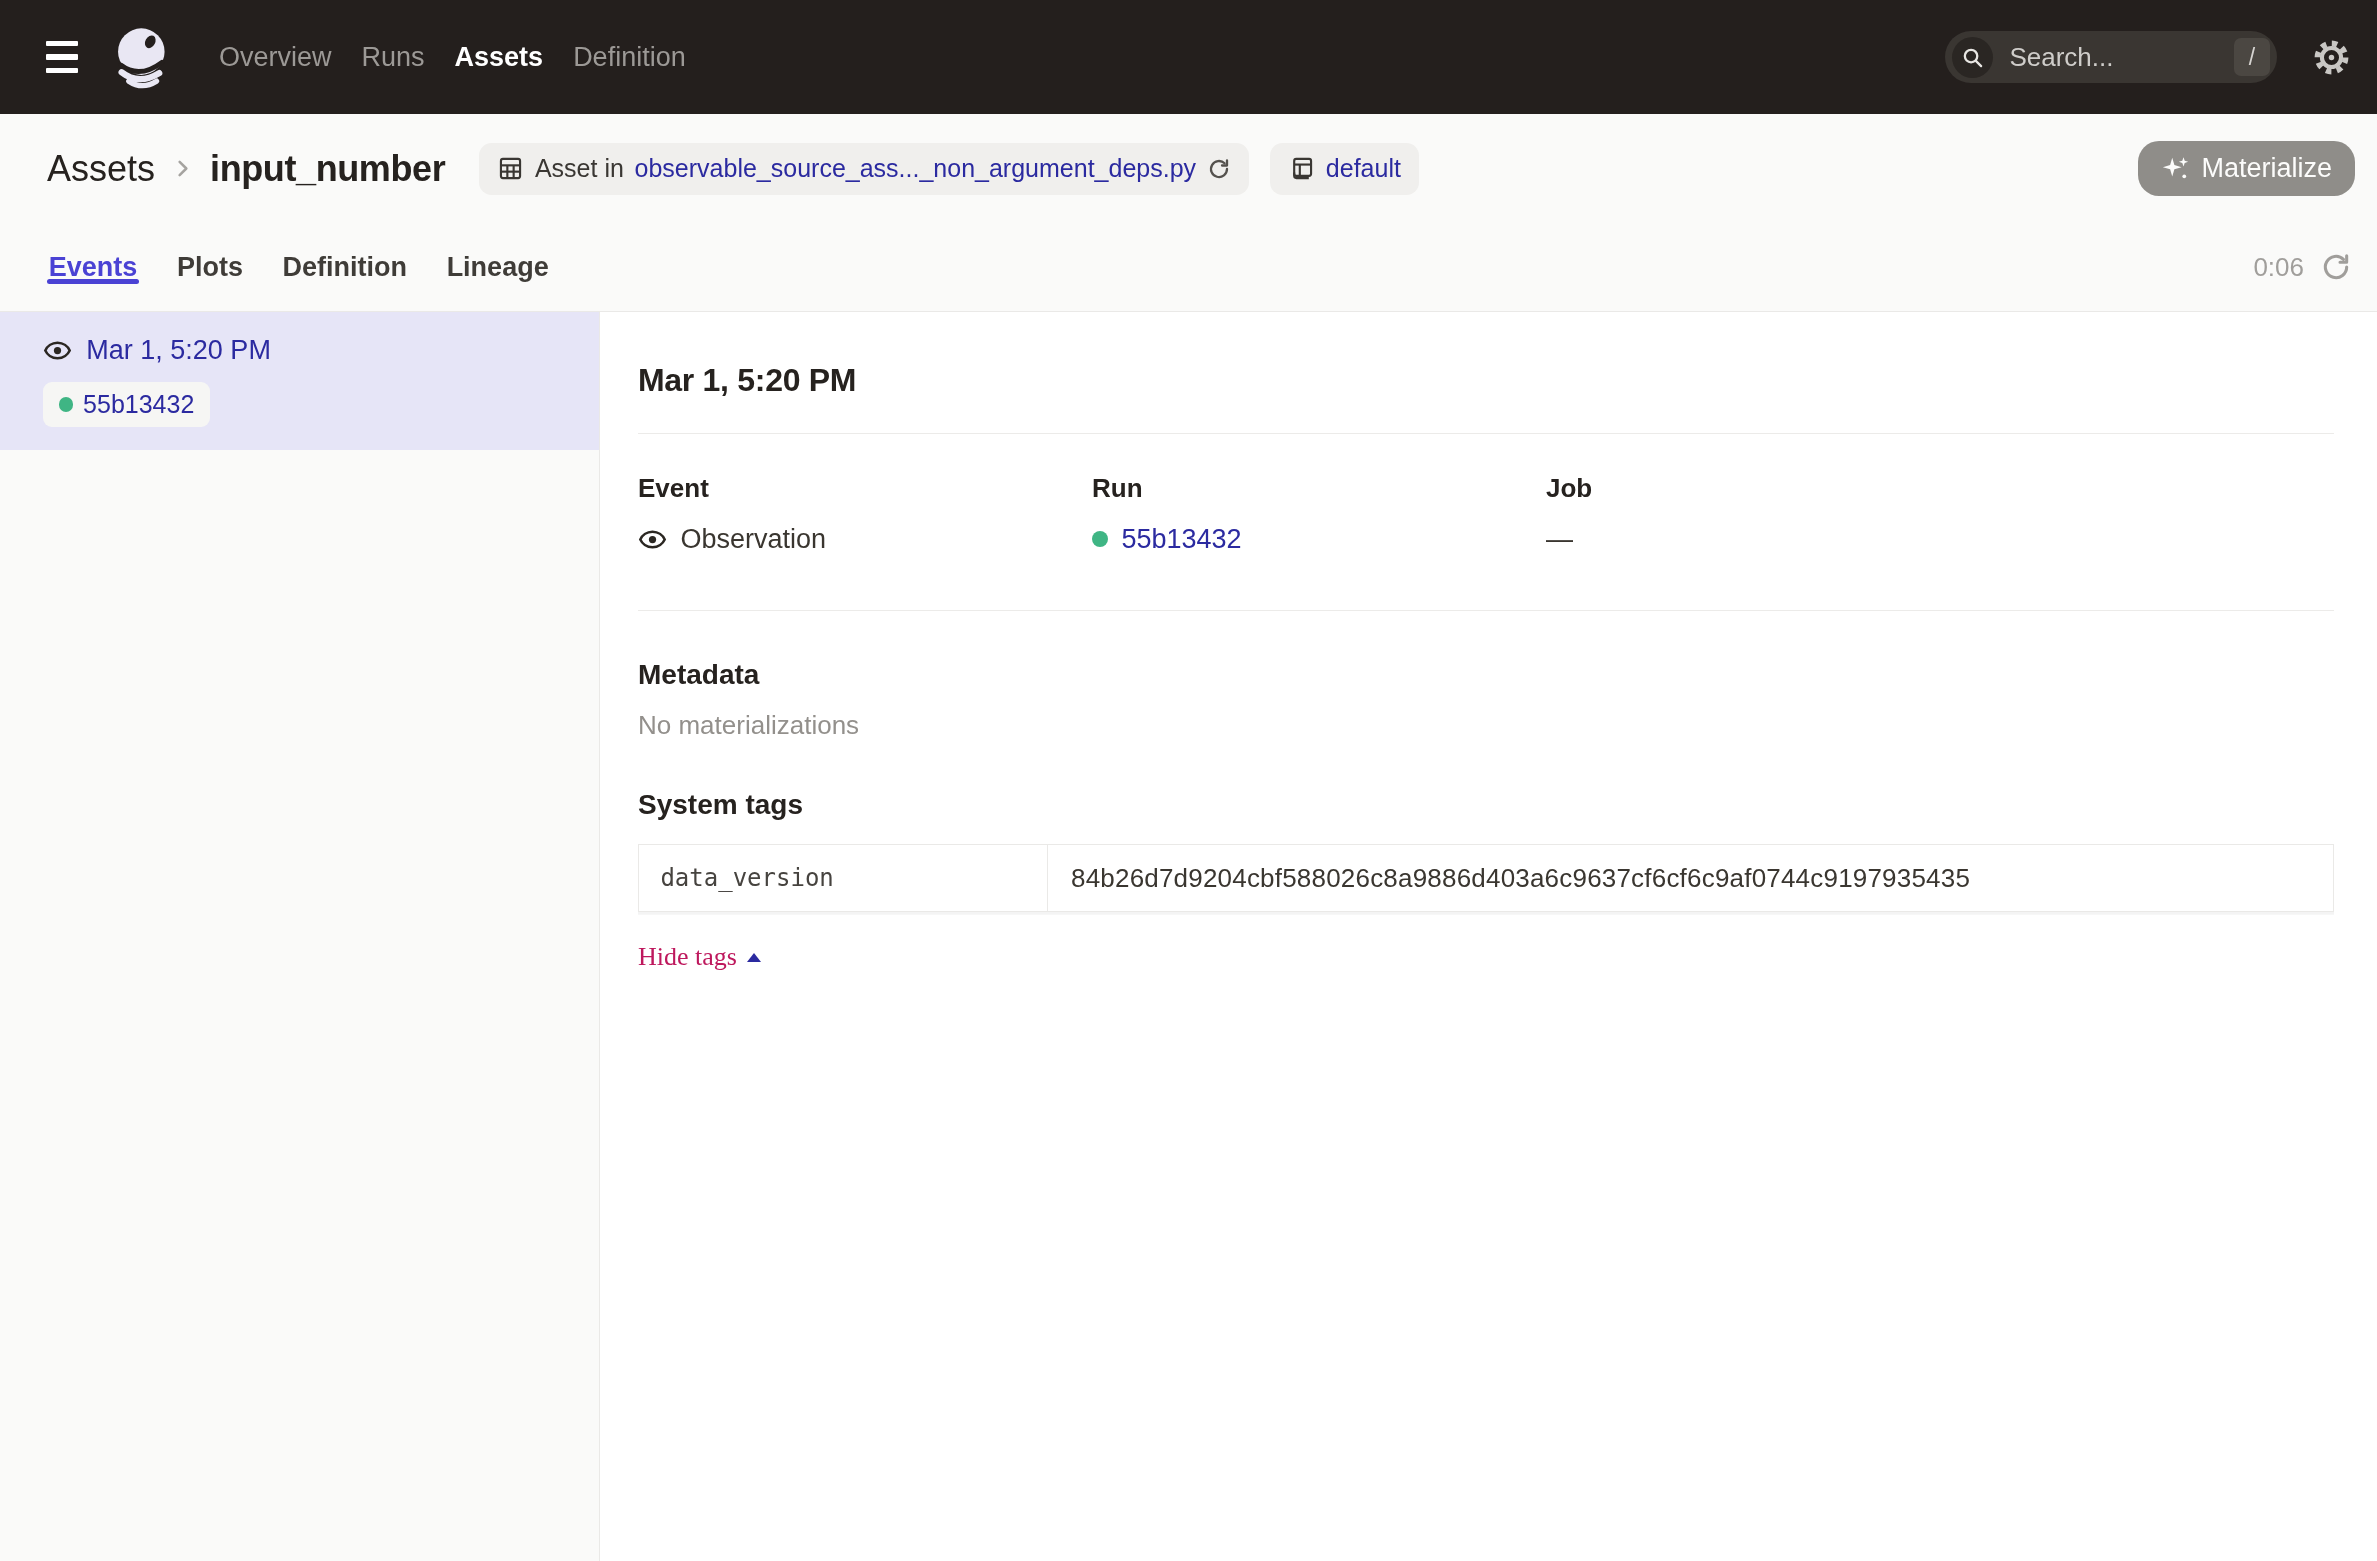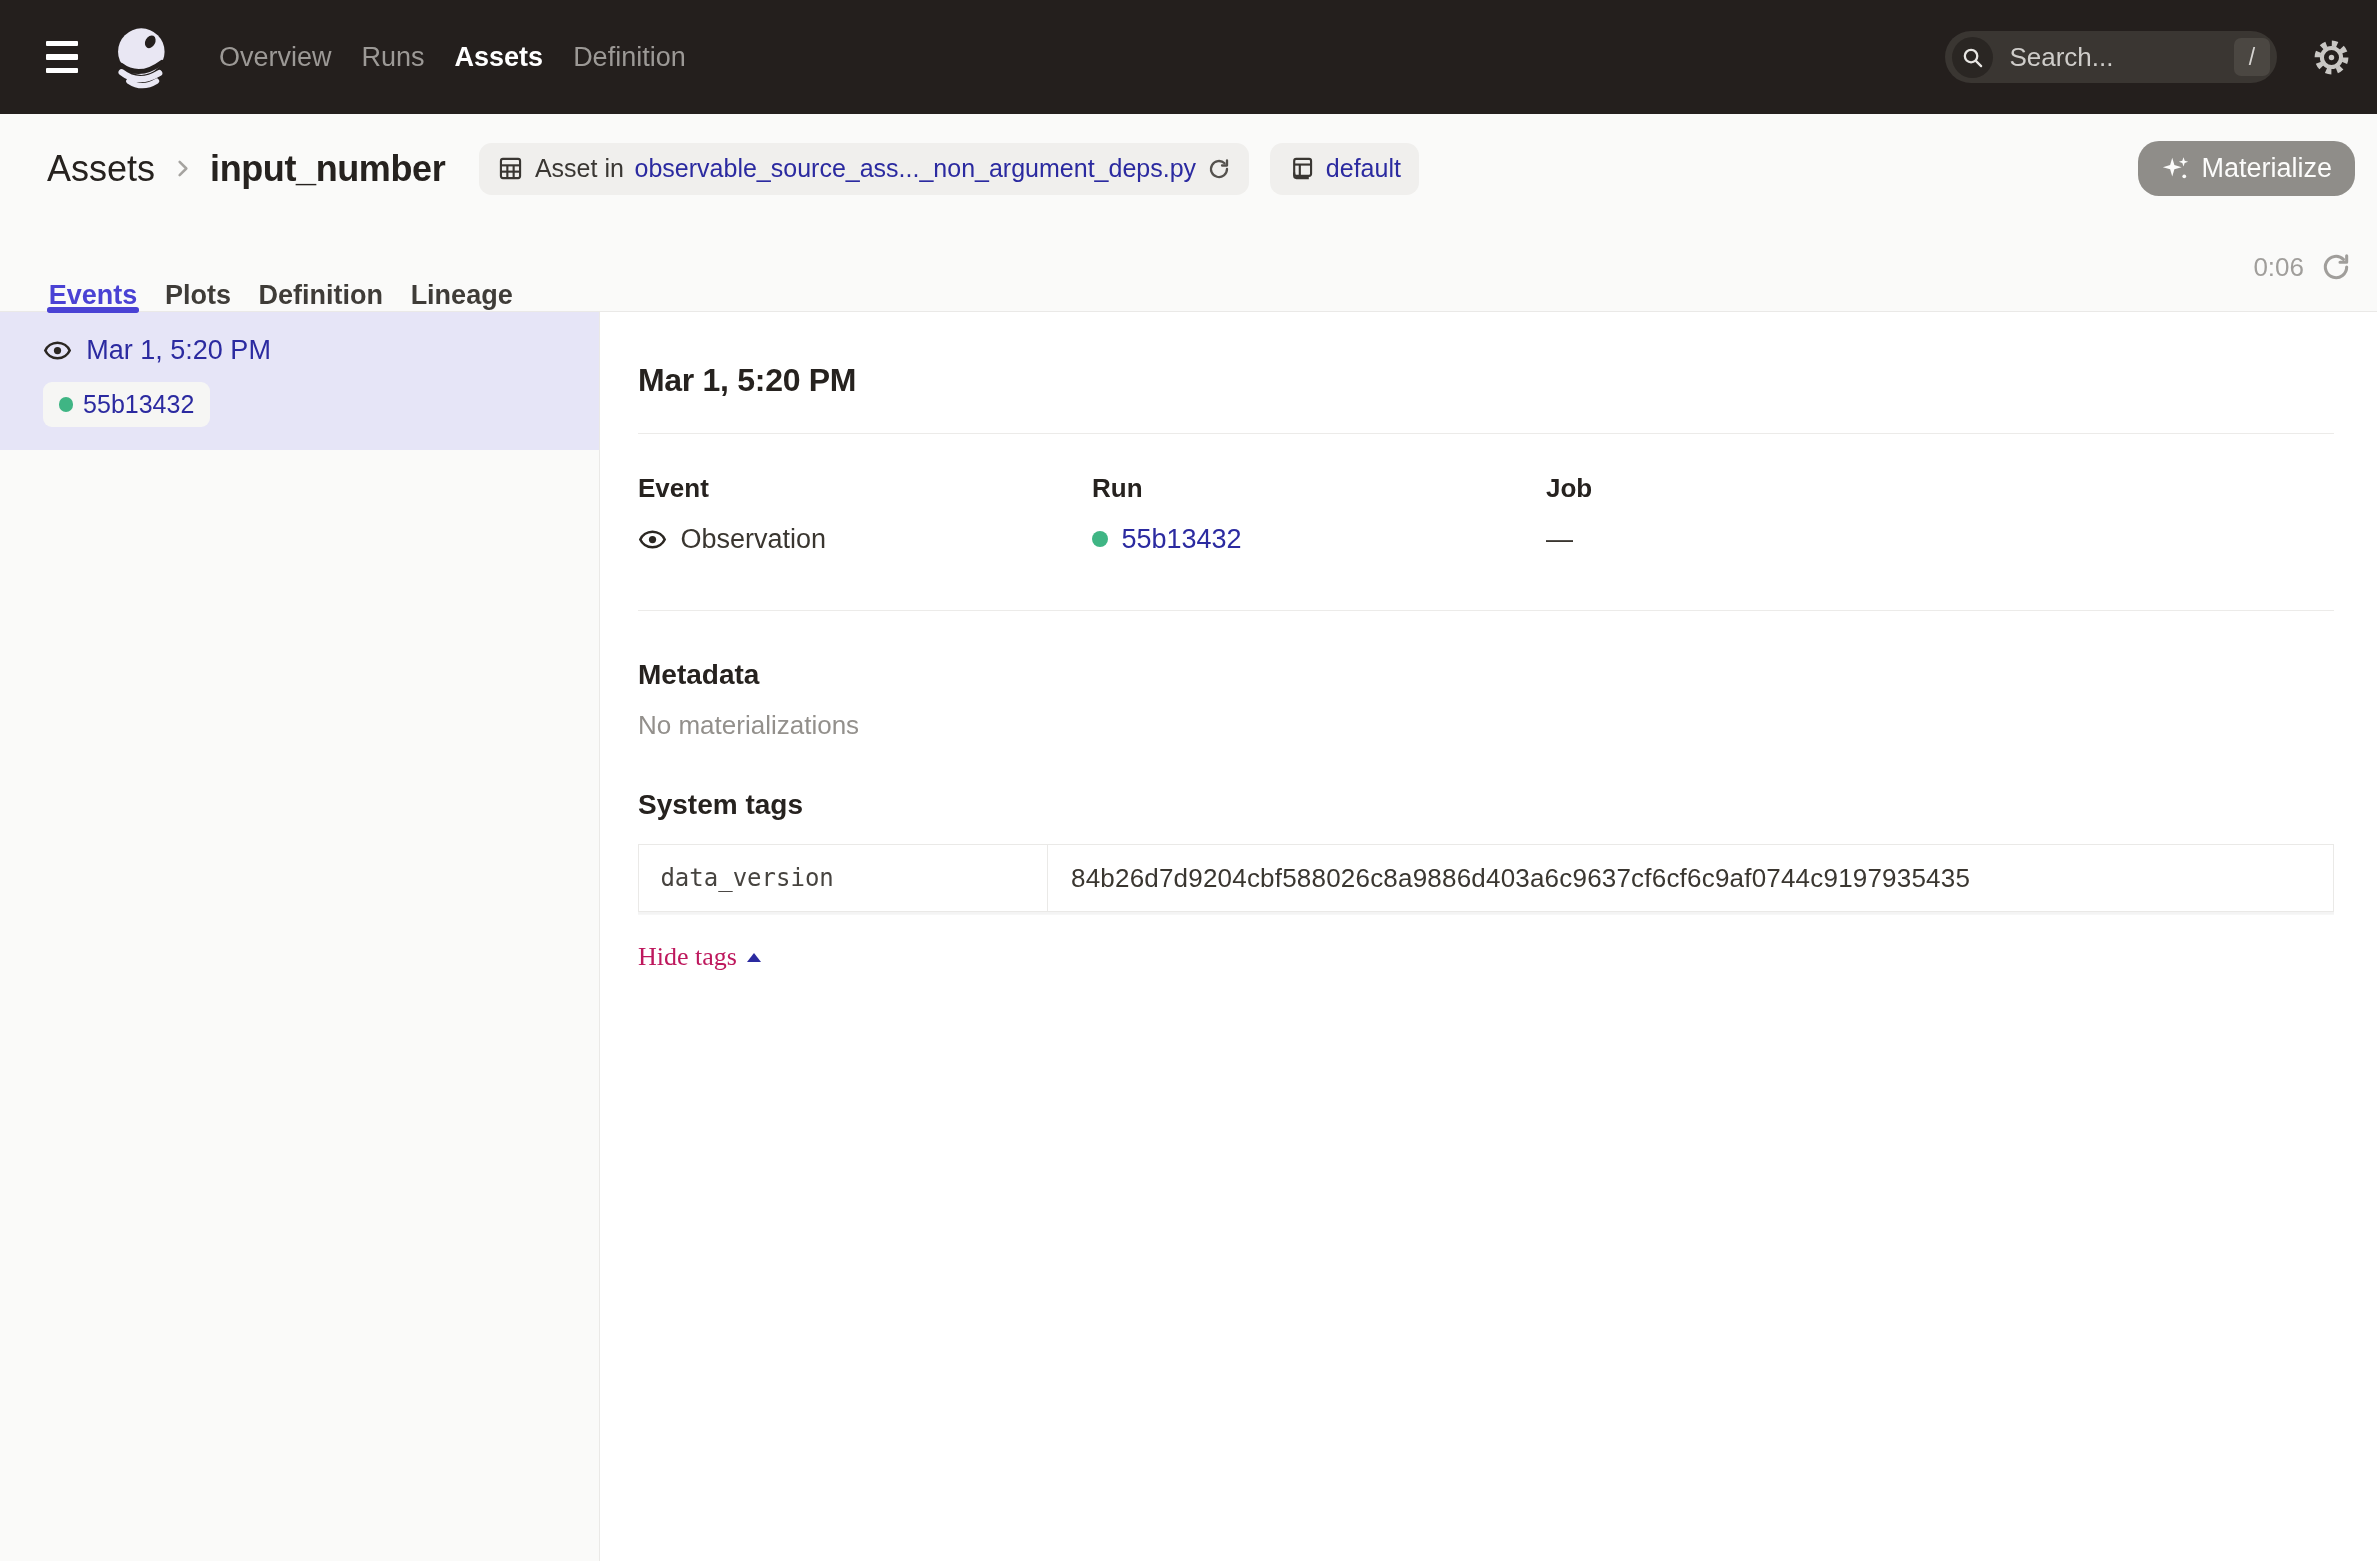--- a/index.html
+++ b/index.html
@@ -60,21 +60,21 @@
     margin-left:auto;height:55px;min-width:198px;border-radius:21px;background:#8F8D89;border:none;cursor:pointer;
     color:#FCFCFB;font-size:27px;font-weight:500;display:flex;align-items:center;justify-content:center;gap:10.7px;
     font-family:"Liberation Sans", sans-serif;padding:0 23px;
   }
 
   
   .tabsrow{
     height:89px;flex:0 0 89px;background:#FAFAF9;border-bottom:1.8px solid #EAE9E7;
     display:flex;align-items:center;padding:0 25px 0 47px;box-sizing:border-box;
   }
-  .tabs{display:flex;align-items:flex-end;gap:24px;height:100%;}
+  .tabs{display:flex;align-items:center;gap:36px;height:100%;}
   .tab{
     display:flex;align-items:center;font-size:27px;font-weight:600;color:#3F3C38;cursor:pointer;
     position:relative;padding:0 1.8px;
   }
   .tab.active{color:#4A42D4;}
   .tab.active::after{
     content:"";position:absolute;left:0;right:0;bottom:-1.8px;height:5.4px;background:#4A42D4;border-radius:2.7px;
   }
   .tabsrow .right{margin-left:auto;display:flex;align-items:center;gap:16px;color:#A09E9B;}
   .timer{font-size:26px;color:#A09E9B;}

